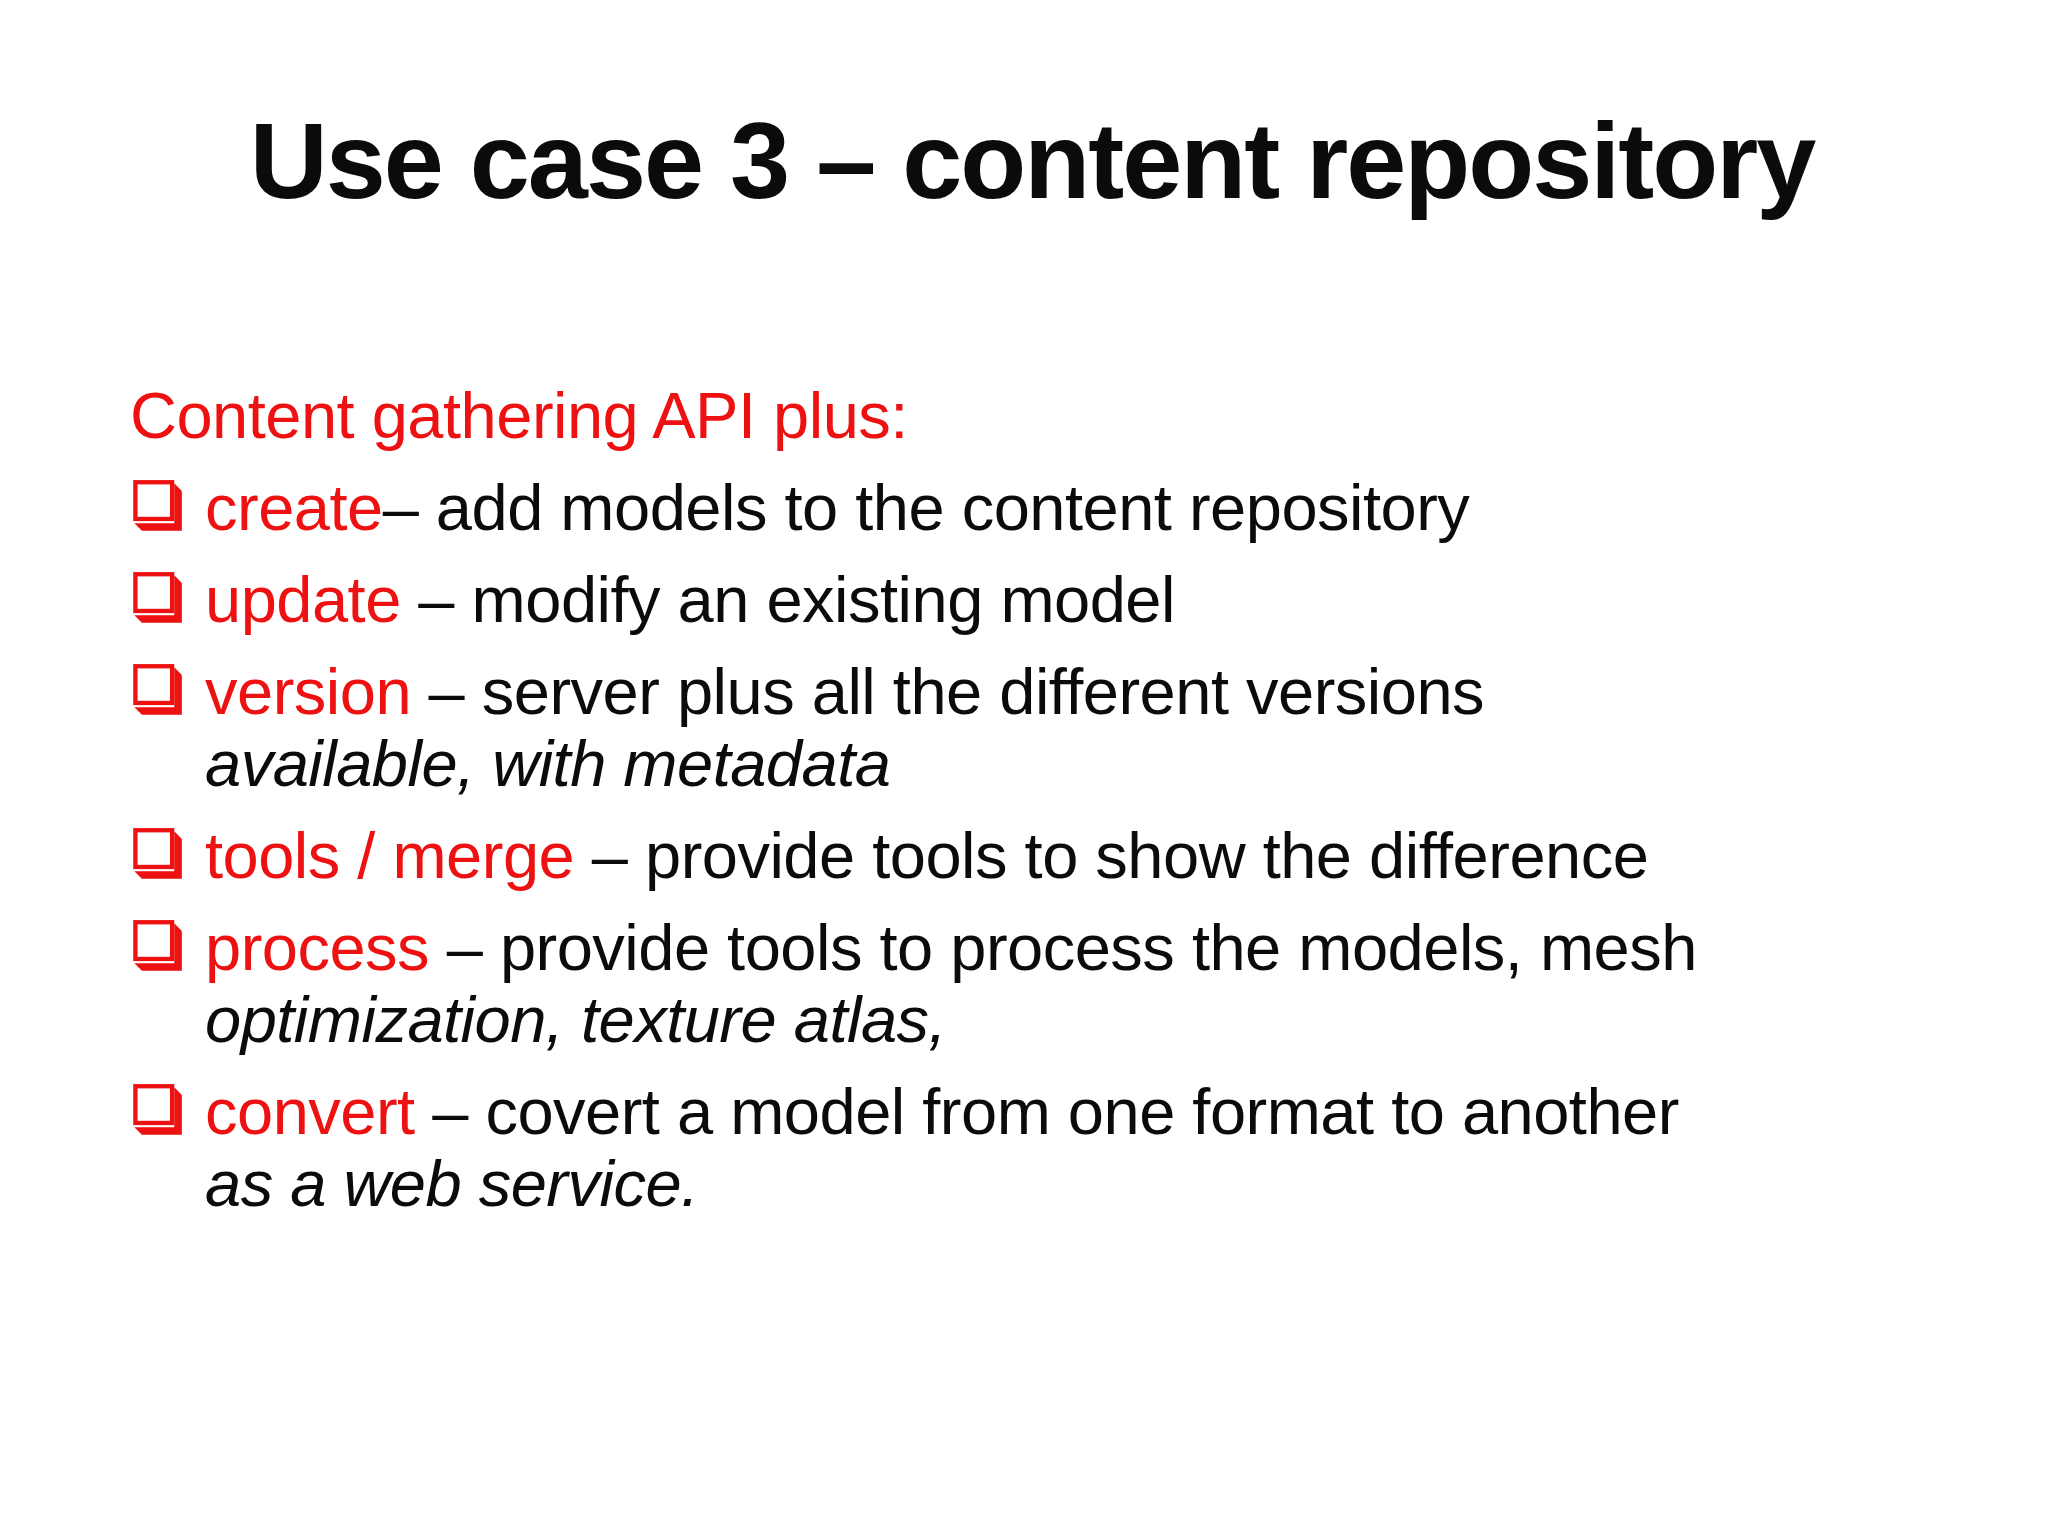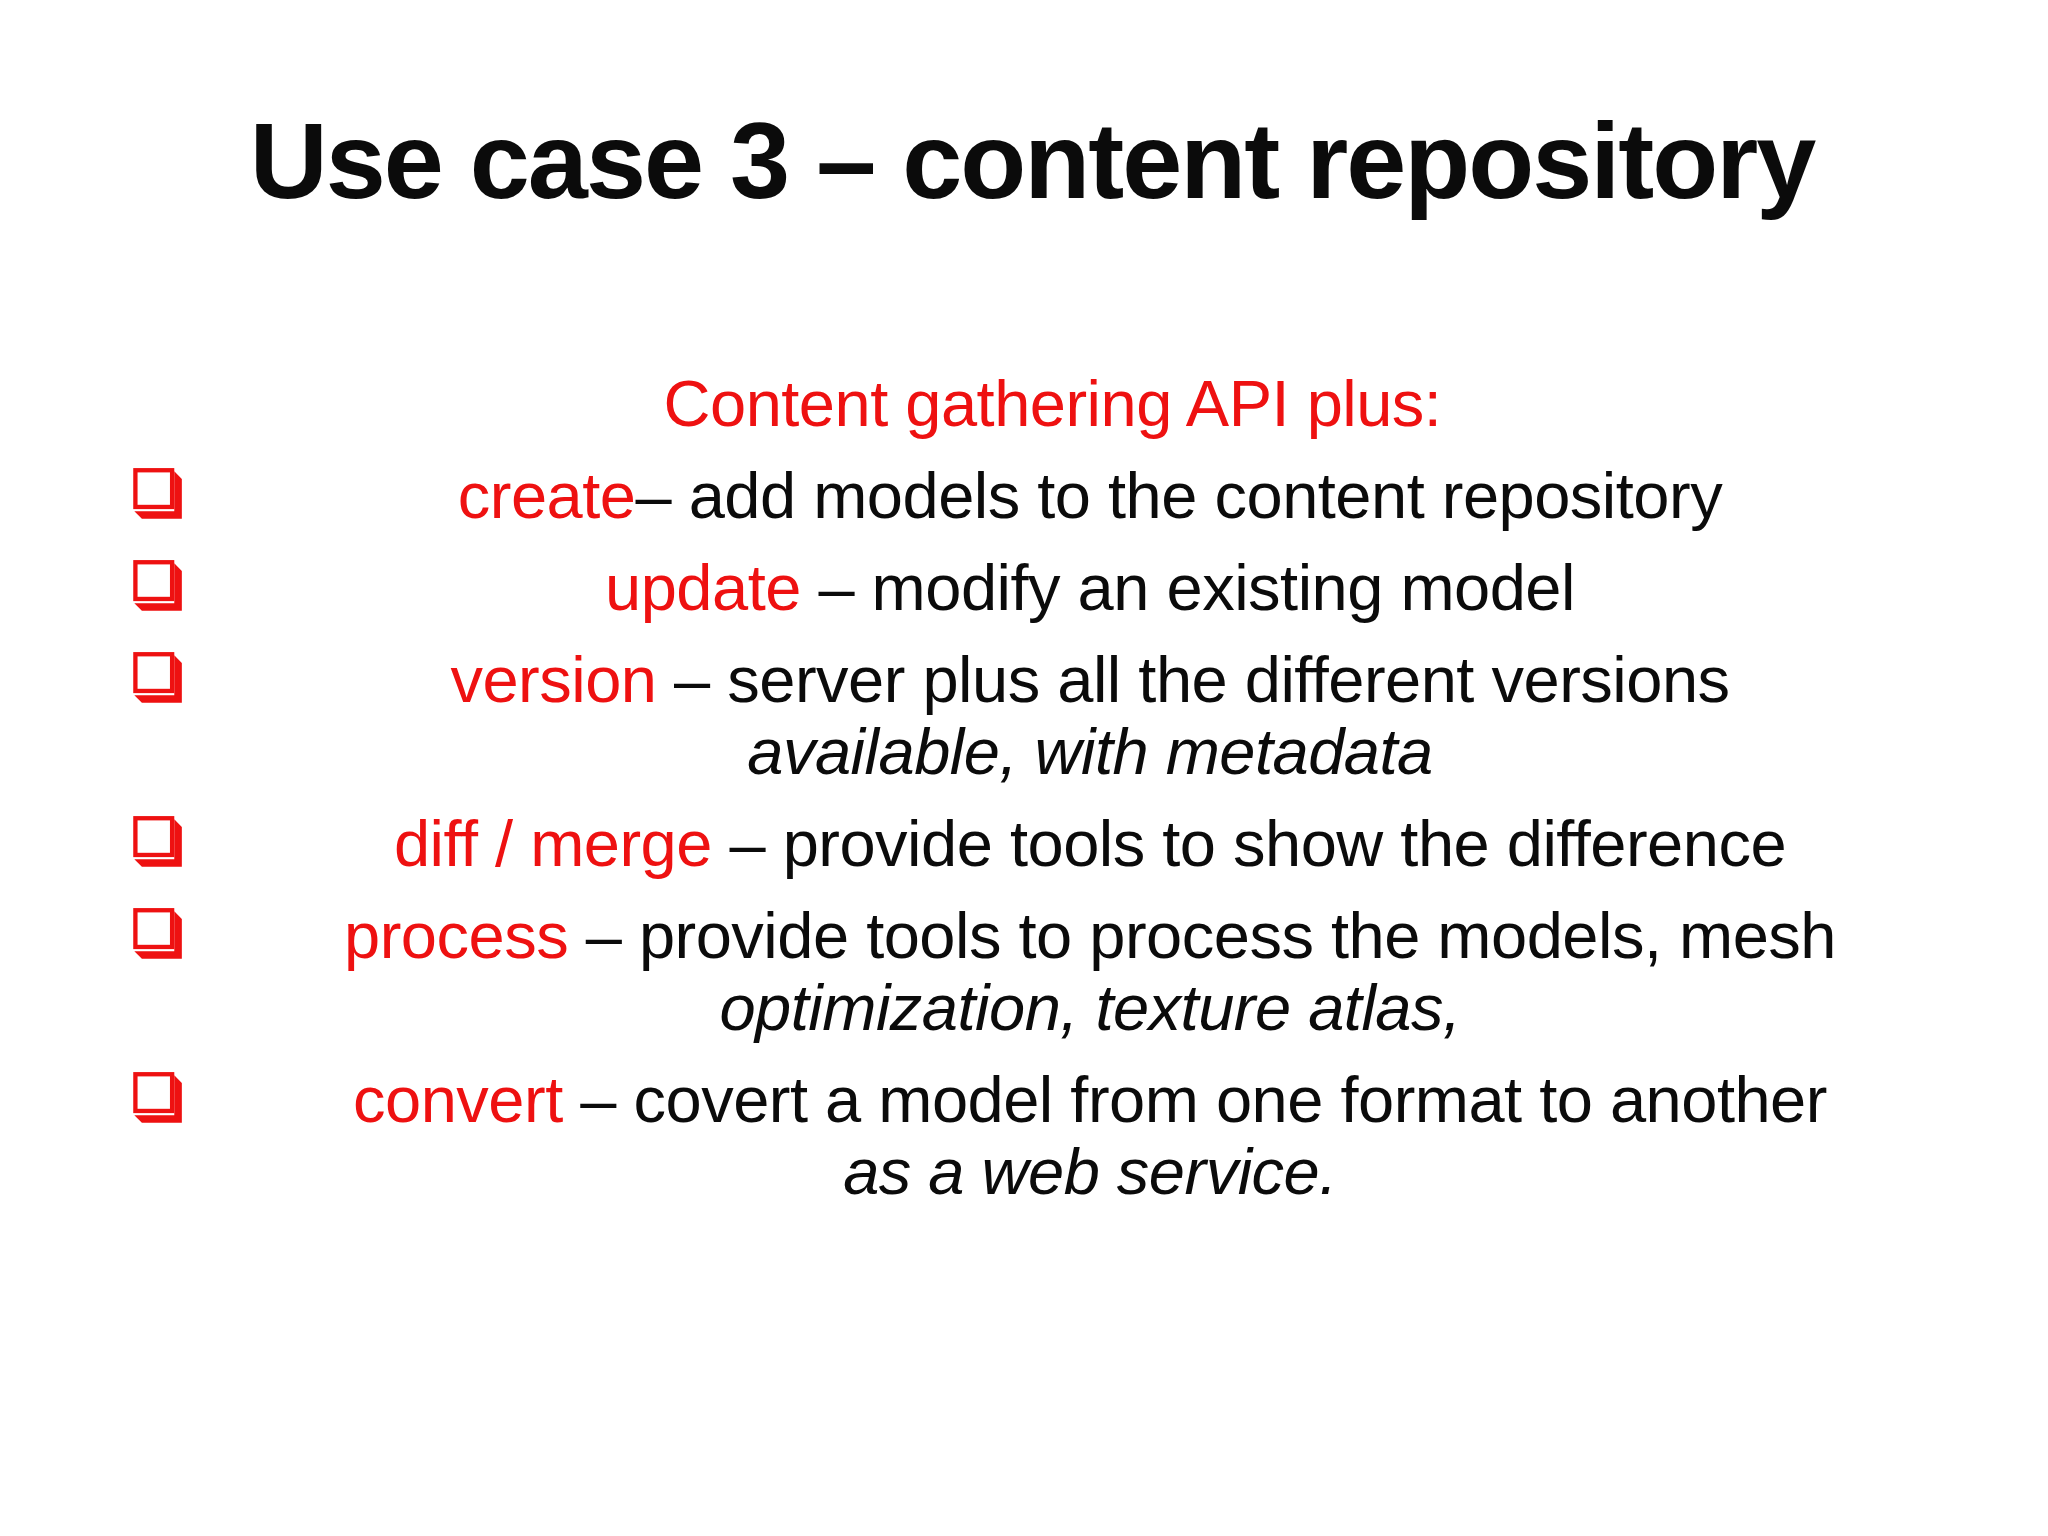--- a/index.html
+++ b/index.html
@@ -24,23 +24,22 @@
     margin:8px;
     text-align:center;
     font-size:108px;
     font-weight:700;
     letter-spacing:-2px;
     color:var(--text);
     white-space:nowrap;
   }
   .body{
     position:absolute;
-    left:130px;top:368px;
+    left:130px;top:380px;
     width:1845px;
-    text-align:center;
   }
   .intro{
     margin:0;
     color:var(--accent);
     font-size:65px;
     line-height:72px;
     letter-spacing:-0.5px;
   }
   .bullets{
     list-style:none;
@@ -104,21 +103,21 @@
           </svg>
         </span><span class="kw">version</span><span class="rest"> – server plus all the different versions</span><span class="line2">available, with metadata</span>
       </li>
 
       <li class="bullet-item">
         <span class="bullet-icon">
           <svg viewBox="0 0 100 100" aria-hidden="true">
             <rect x="10" y="6" width="68" height="68" fill="#ffffff" stroke="var(--accent)" stroke-width="8"></rect>
             <polygon points="82,8 96,22 96,96 22,96 8,82 82,82" fill="var(--accent)"></polygon>
           </svg>
-        </span><span class="kw">diff / merge</span><span class="rest"> – provide tools to show the difference</span>
+        </span><span class="kw">tools / merge</span><span class="rest"> – provide tools to show the difference</span>
       </li>
 
       <li class="bullet-item">
         <span class="bullet-icon">
           <svg viewBox="0 0 100 100" aria-hidden="true">
             <rect x="10" y="6" width="68" height="68" fill="#ffffff" stroke="var(--accent)" stroke-width="8"></rect>
             <polygon points="82,8 96,22 96,96 22,96 8,82 82,82" fill="var(--accent)"></polygon>
           </svg>
         </span><span class="kw">process</span><span class="rest"> – provide tools to process the models, mesh</span><span class="line2">optimization, texture atlas,</span>
       </li>

